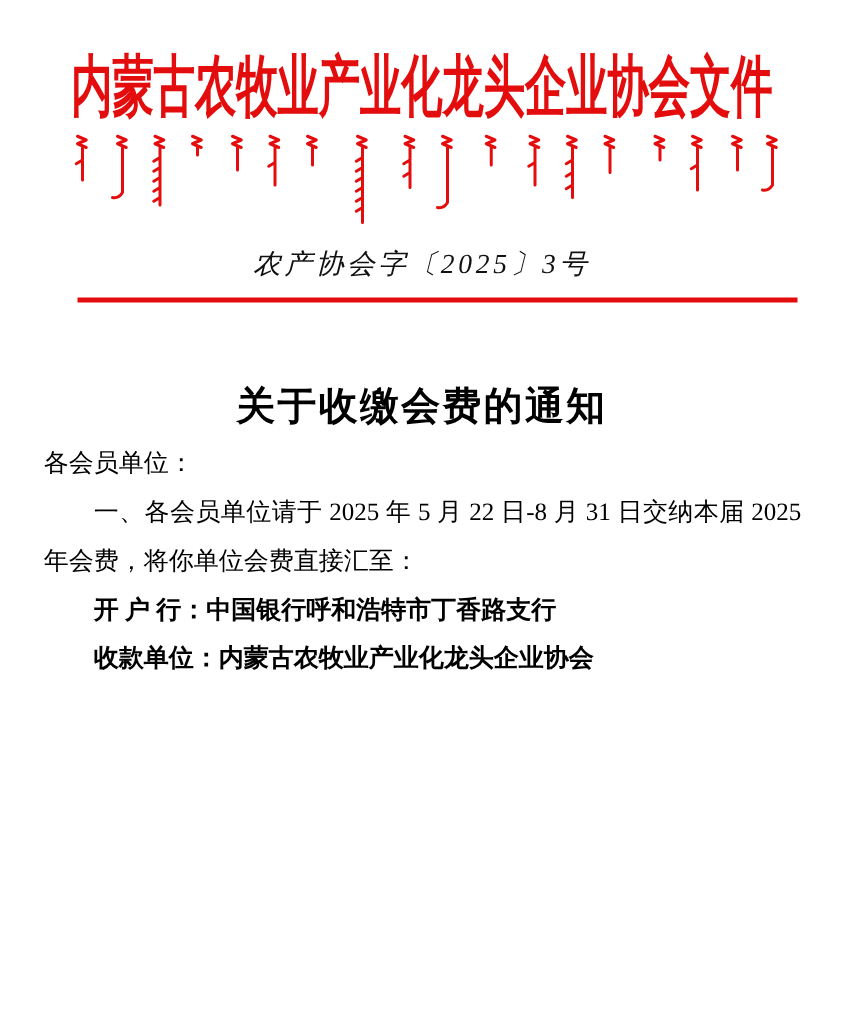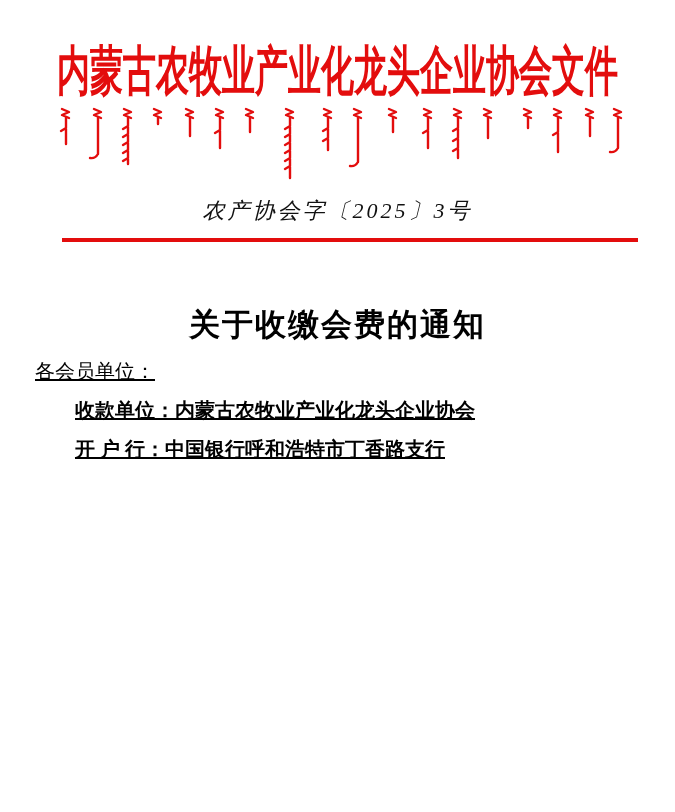--- a/index.html
+++ b/index.html
@@ -69,21 +69,20 @@
     margin-top: 13px;
   }
   .body-text {
     position: absolute;
     top: 352px; left: 35px;
     width: 606px;
     font-size: 20px;
     line-height: 39px;
     text-align: justify;
     color: #000000;
-    text-decoration: underline;
   }
   .salutation { text-indent: 0; }
   .para { text-indent: 2em; }
   .bank-line {
     text-indent: 2em;
     font-weight: bold;
     white-space: pre-wrap;
   }
 </style>
 </head>
@@ -115,20 +114,21 @@
   </svg>
 
   <div class="doc-number">农产协会字〔2025〕3号</div>
 
   <div class="red-rule"></div>
 
   <h1 class="doc-title">关于收缴会费的通知</h1>
 
   <div class="body-text">
     <p class="salutation">各会员单位：</p>
+    <p class="para">一、各会员单位请于 2025 年 5 月 22 日-8 月 31 日交纳本届 2025 年会费，将你单位会费直接汇至：</p>
+
+    <p class="bank-line"><span>开 户 行：</span><span>中国银行呼和浩特市丁香路支行</span></p>
 
     <p class="bank-line"><span>收款单位：</span><span>内蒙古农牧业产业化龙头企业协会</span></p>
-
-    <p class="bank-line"><span>开 户 行：</span><span>中国银行呼和浩特市丁香路支行</span></p>
 
   </div>
 
 </div>
 
 </body></html>

